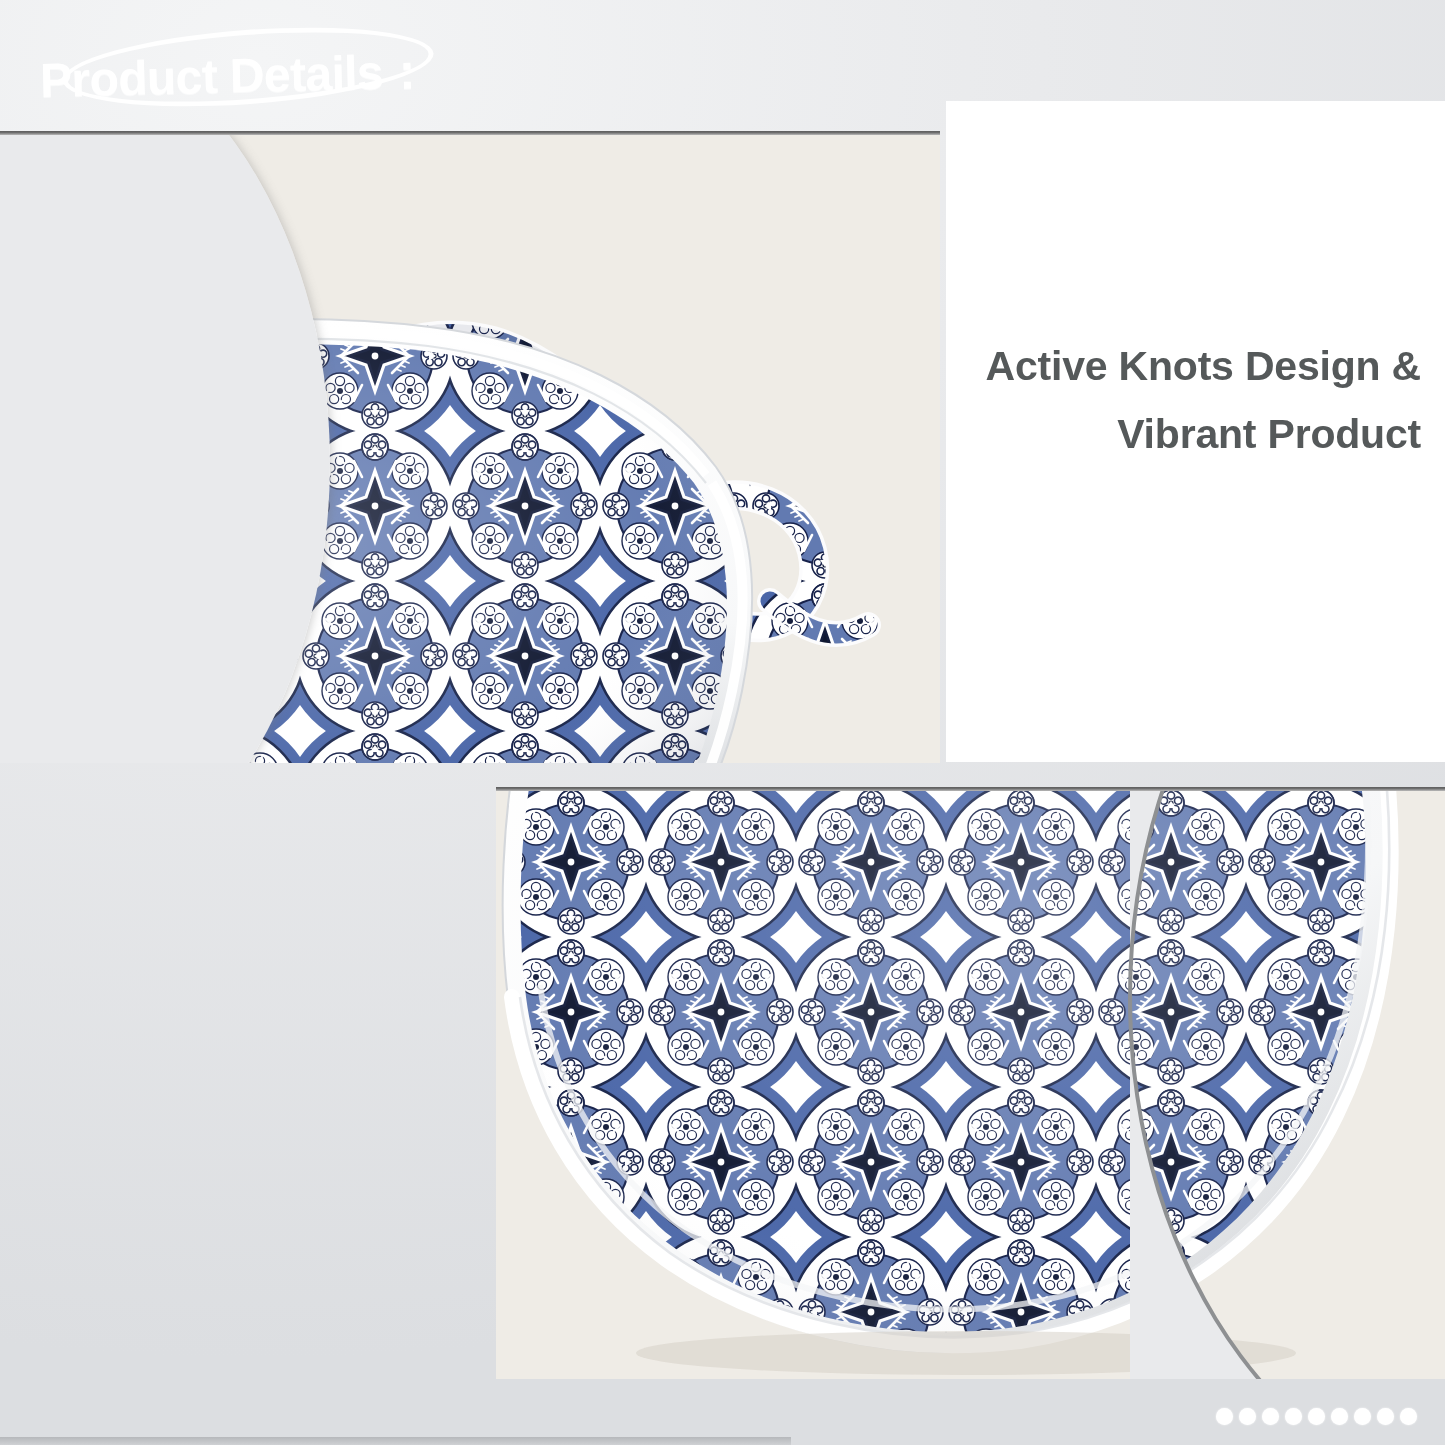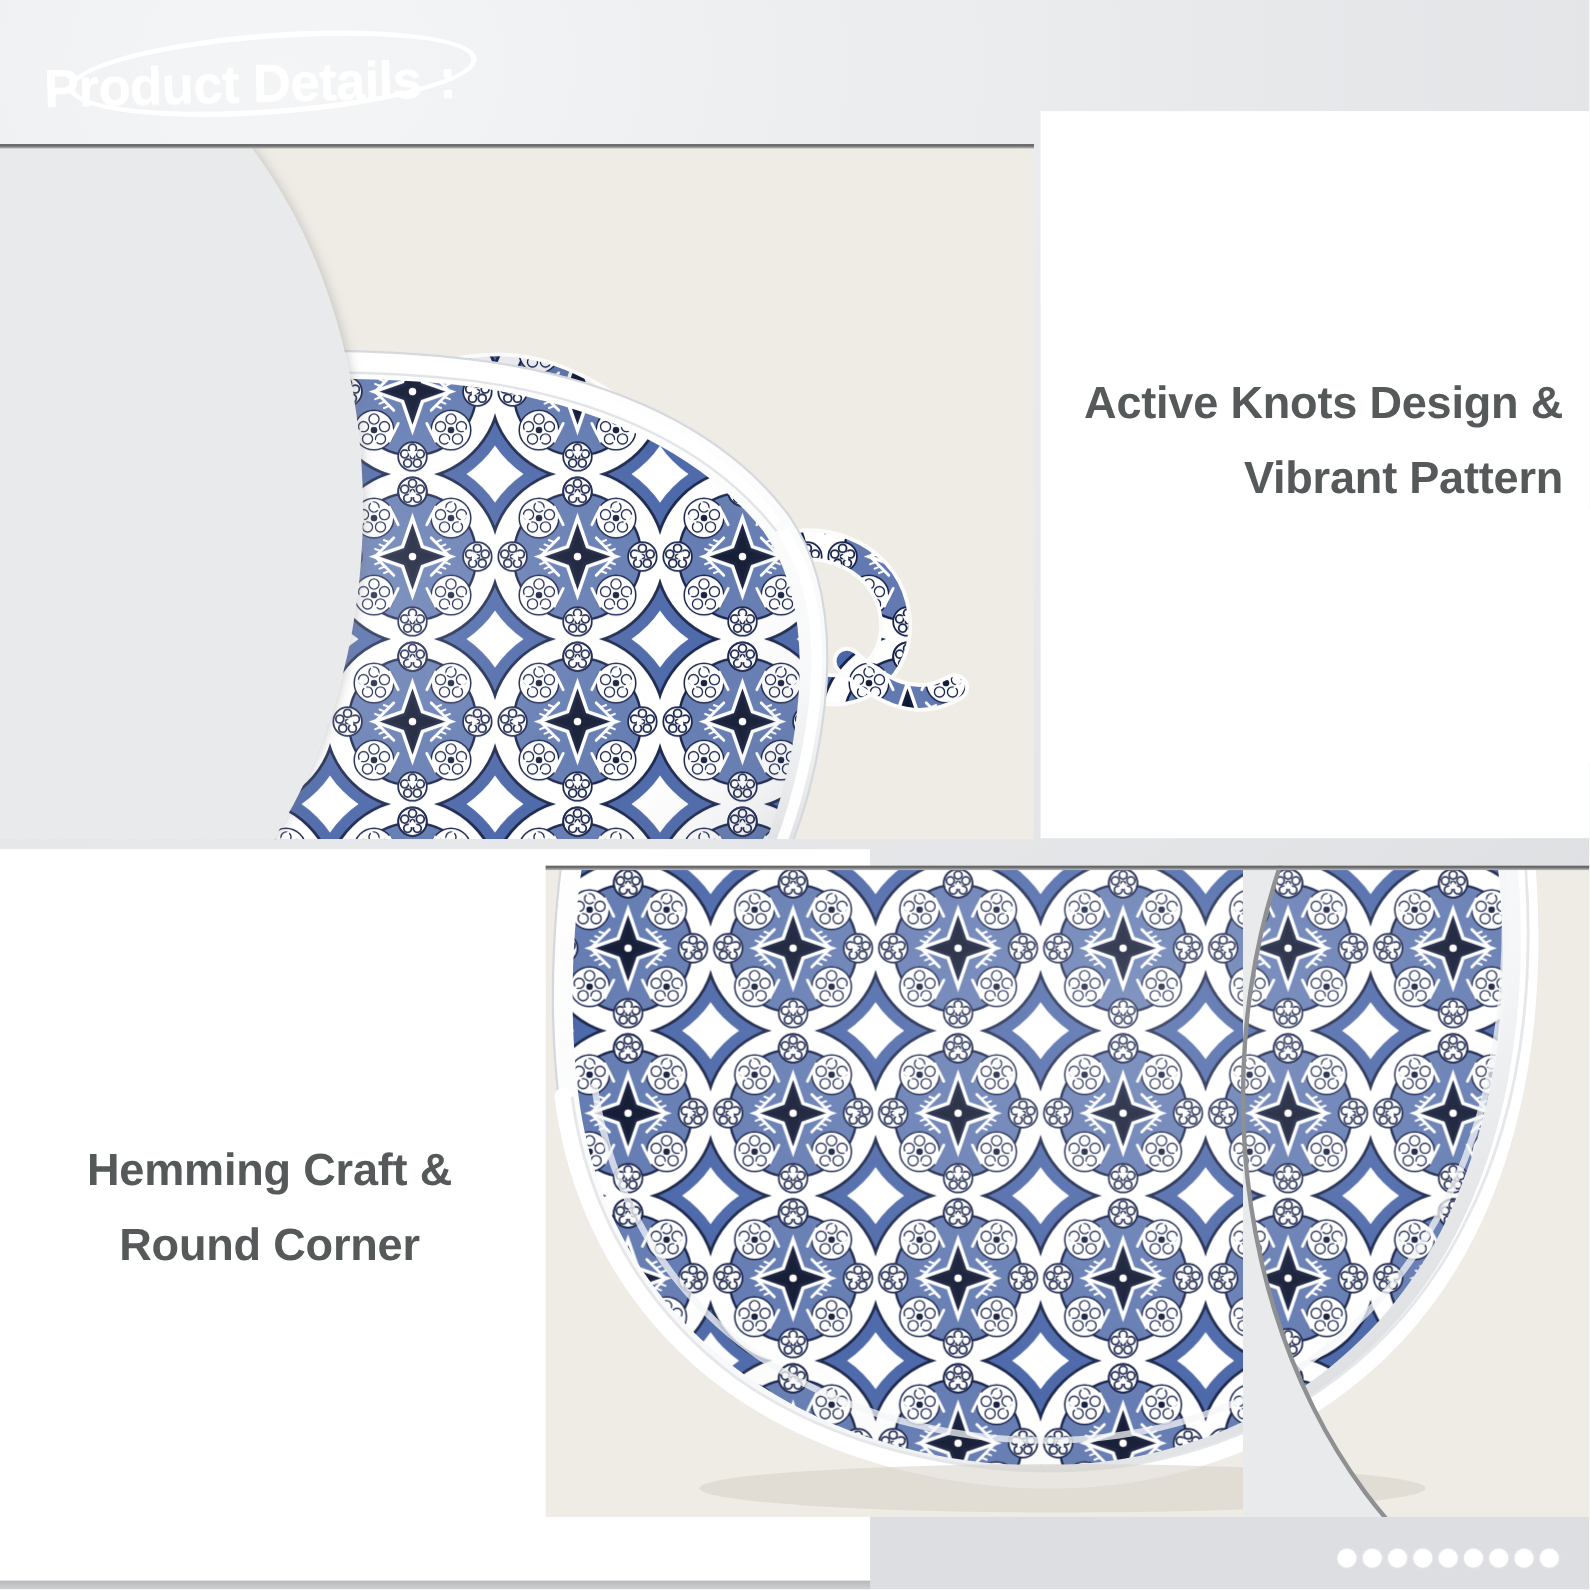--- a/index.html
+++ b/index.html
@@ -372,30 +372,24 @@
       </svg>
 
     </div>
     <div id="photo-top-mask"></div>
   </div>
   <div id="photo-top-line"></div>
 
   <div id="panel-text-right">
     <div id="text-right-inner">
       <div>Active Knots Design &amp;</div>
-      <div>Vibrant Pattern</div>
+      <div>Vibrant Product</div>
     </div>
   </div>
 
-  <div id="panel-text-left">
-    <div id="text-left-inner">
-      <div>Hemming Craft &amp;</div>
-      <div>Round Corner</div>
-    </div>
-  </div>
 
   <div id="photo-bottom">
     <div id="photo-bottom-canvas">
 
       <svg class="art" width="949" height="592" viewBox="0 0 949 592">
         <defs>
           <radialGradient id="cushShadeBot" cx="55%" cy="30%" r="85%">
             <stop offset="0%" stop-color="#ffffff" stop-opacity="0.20"></stop>
             <stop offset="60%" stop-color="#ffffff" stop-opacity="0.02"></stop>
             <stop offset="100%" stop-color="#101a34" stop-opacity="0.20"></stop>

